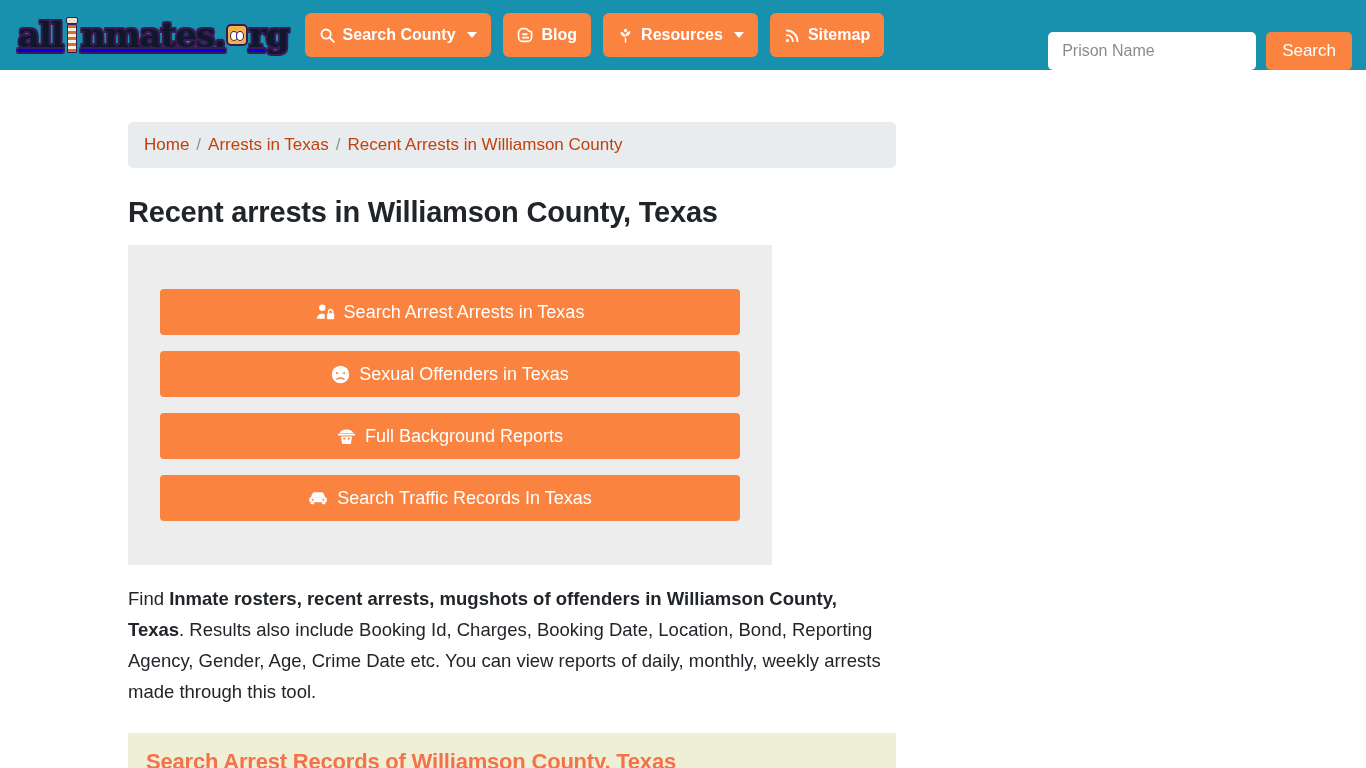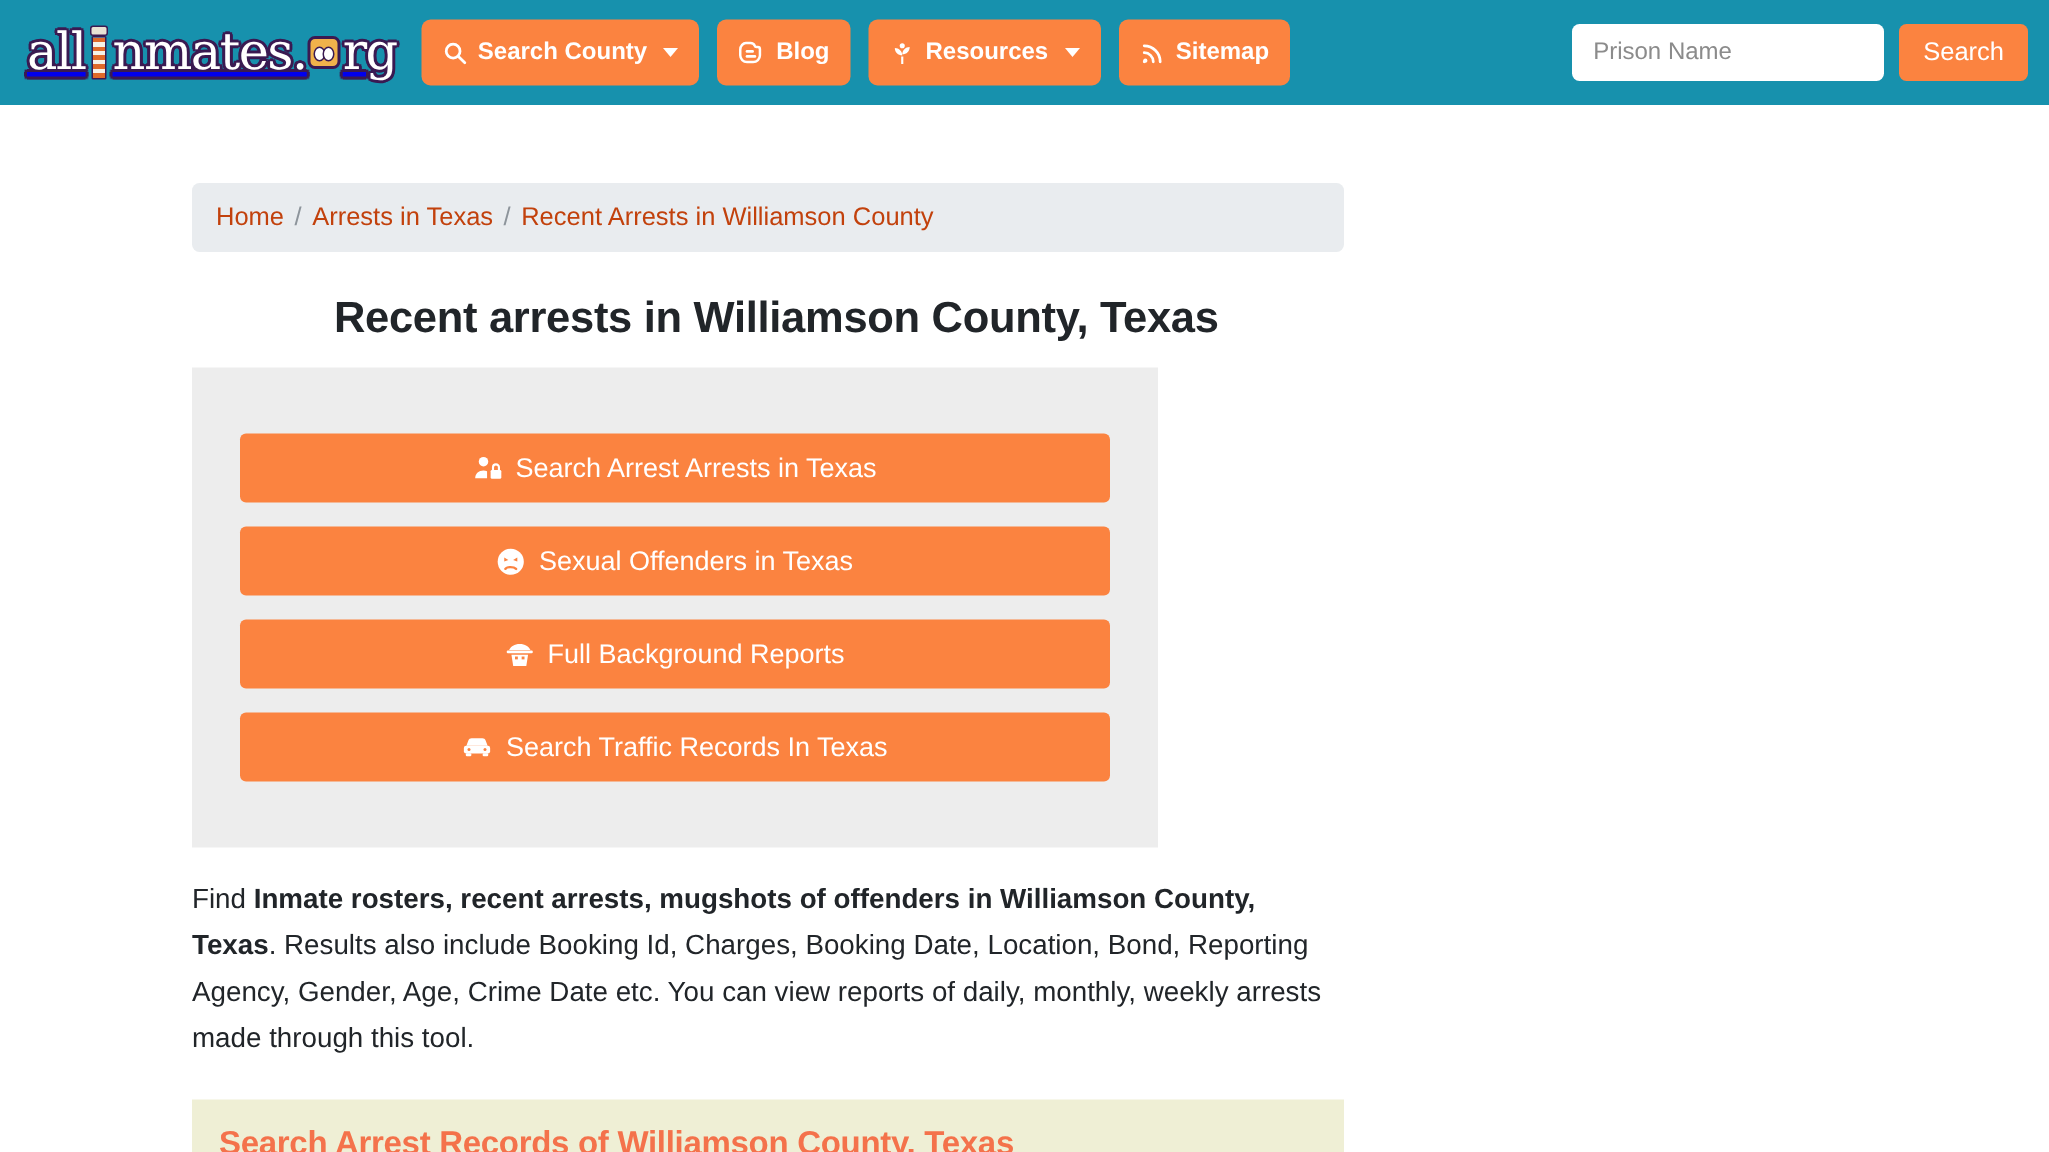--- a/index.html
+++ b/index.html
@@ -27,23 +27,23 @@
   .brand {
     display: flex;
     align-items: center;
     margin-right: 16px;
     margin-left: 4px;
     user-select: none;
   }
   .brand-text {
     font-family: "DejaVu Serif", "Liberation Serif", serif;
     font-size: 34px;
-    font-weight: normal;
+    font-weight: bold;
     letter-spacing: -1px;
-    color: #ffffff;
+    color: #0f172a;
     text-shadow:
       -1.6px -1.6px 0 #3a1a52, 1.6px -1.6px 0 #3a1a52,
       -1.6px  1.6px 0 #3a1a52, 1.6px  1.6px 0 #3a1a52,
        0px -2px 0 #3a1a52, 0 2px 0 #3a1a52,
       -2px 0 0 #3a1a52, 2px 0 0 #3a1a52;
     line-height: 1;
     display: inline-block;
   }
   .brand-figure {
     display: inline-block;
@@ -116,21 +116,21 @@
     border-top: 6px solid #ffffff;
     margin-left: 4px;
   }
 
   .search-area {
     position: absolute;
     right: 14px;
     top: 0;
     height: 70px;
     display: flex;
-    align-items: center;
+    align-items: flex-end;
   }
   .search-input {
     width: 208px;
     height: 38px;
     border: none;
     border-radius: 5px;
     padding: 0 14px;
     font-size: 16px;
     color: #333;
     outline: none;
@@ -176,23 +176,22 @@
     color: #c2410c;
     text-decoration: none;
     cursor: pointer;
   }
   .crumb-sep { color: #8d949b; }
 
   h1.page-title {
     font-size: 29px;
     font-weight: bold;
     color: #212529;
-    margin: 28px 0 16px 11px;
+    margin: 28px 0 16px 0;
     letter-spacing: -0.2px;
-    text-align: center;
   }
 
   .btn-panel {
     background: #EDEDED;
     padding: 44px 32px 44px 32px;
     width: 644px;
   }
   .big-btn {
     display: flex;
     align-items: center;

